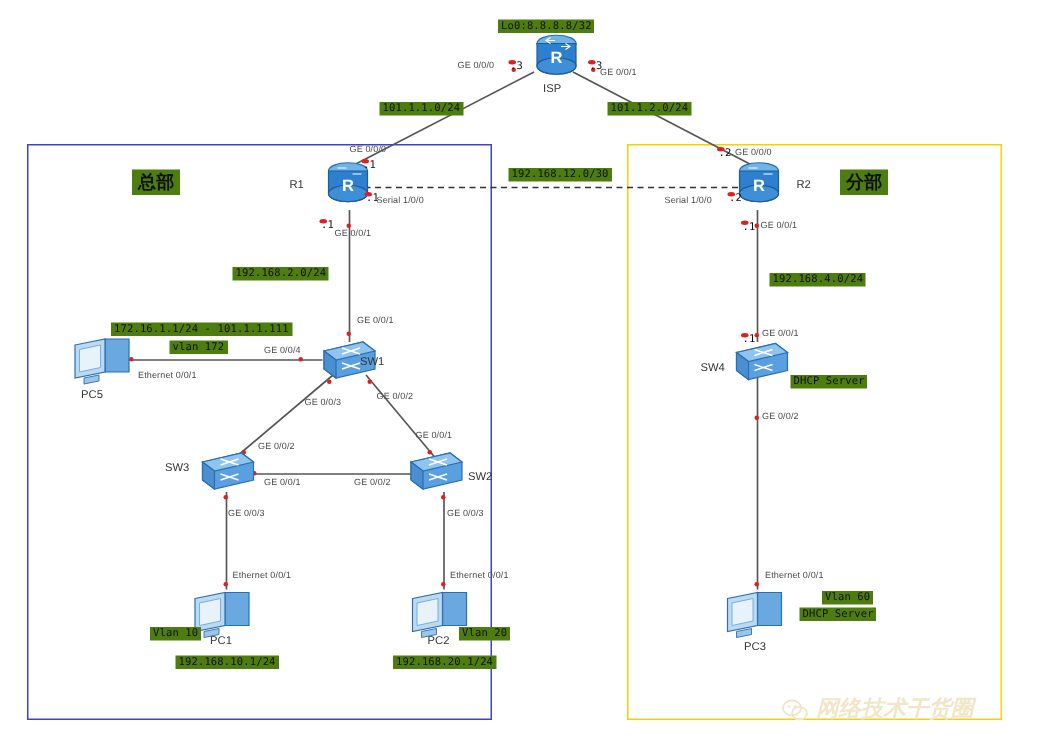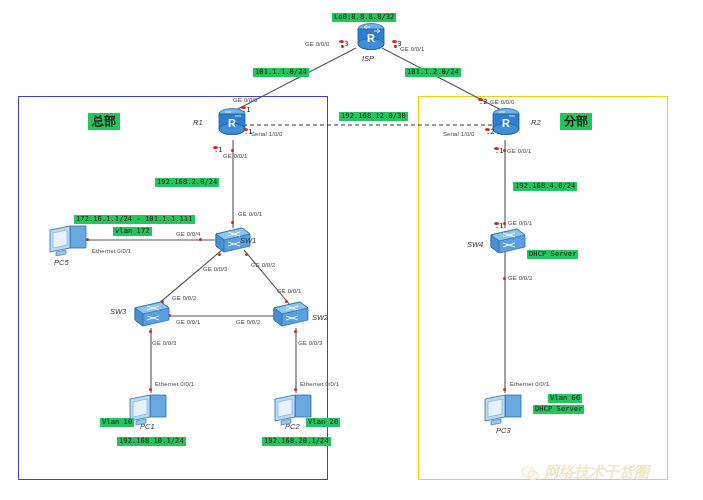--- a/index.html
+++ b/index.html
@@ -9,35 +9,35 @@
 
   
   .zone{position:absolute;box-sizing:border-box;}
   .zone-hq{border:1.5px solid #4040d0;}
   .zone-branch{border:1.5px solid #f2d300;}
 
   
   #links{position:absolute;left:0;top:0;width:703px;height:500px;}
 
   
-  .gl{position:absolute;background:#22c55e;color:#111;
+  .gl{position:absolute;background:#4d7c0f;color:#111;
       font-family:"DejaVu Sans Mono","Liberation Mono",monospace;
       font-size:7px;line-height:8.6px;white-space:pre;
       padding:0px 2px;letter-spacing:.1px;}
   .gl.cn{font-family:"DejaVu Sans","Liberation Sans",sans-serif;
          font-size:12px;font-weight:bold;line-height:15px;padding:1px 4px;}
   .gl.dot{font-size:7px;padding:0 1px;}
 
   
   .iflab{position:absolute;color:#4a4a4a;font-size:6px;
          font-family:"Liberation Sans","DejaVu Sans",sans-serif;
          white-space:nowrap;letter-spacing:.1px;}
   .devlab{position:absolute;color:#333;font-size:7.5px;
           font-family:"Liberation Sans","DejaVu Sans",sans-serif;
-          white-space:nowrap;font-style:italic;}
+          white-space:nowrap;}
 
   
   .dot{position:absolute;width:3px;height:3px;background:#e02020;
        border-radius:50%;}
 
   
   .node{position:absolute;}
 
   
   .wm{position:absolute;color:#efe7c8;font-size:15px;font-weight:bold;

